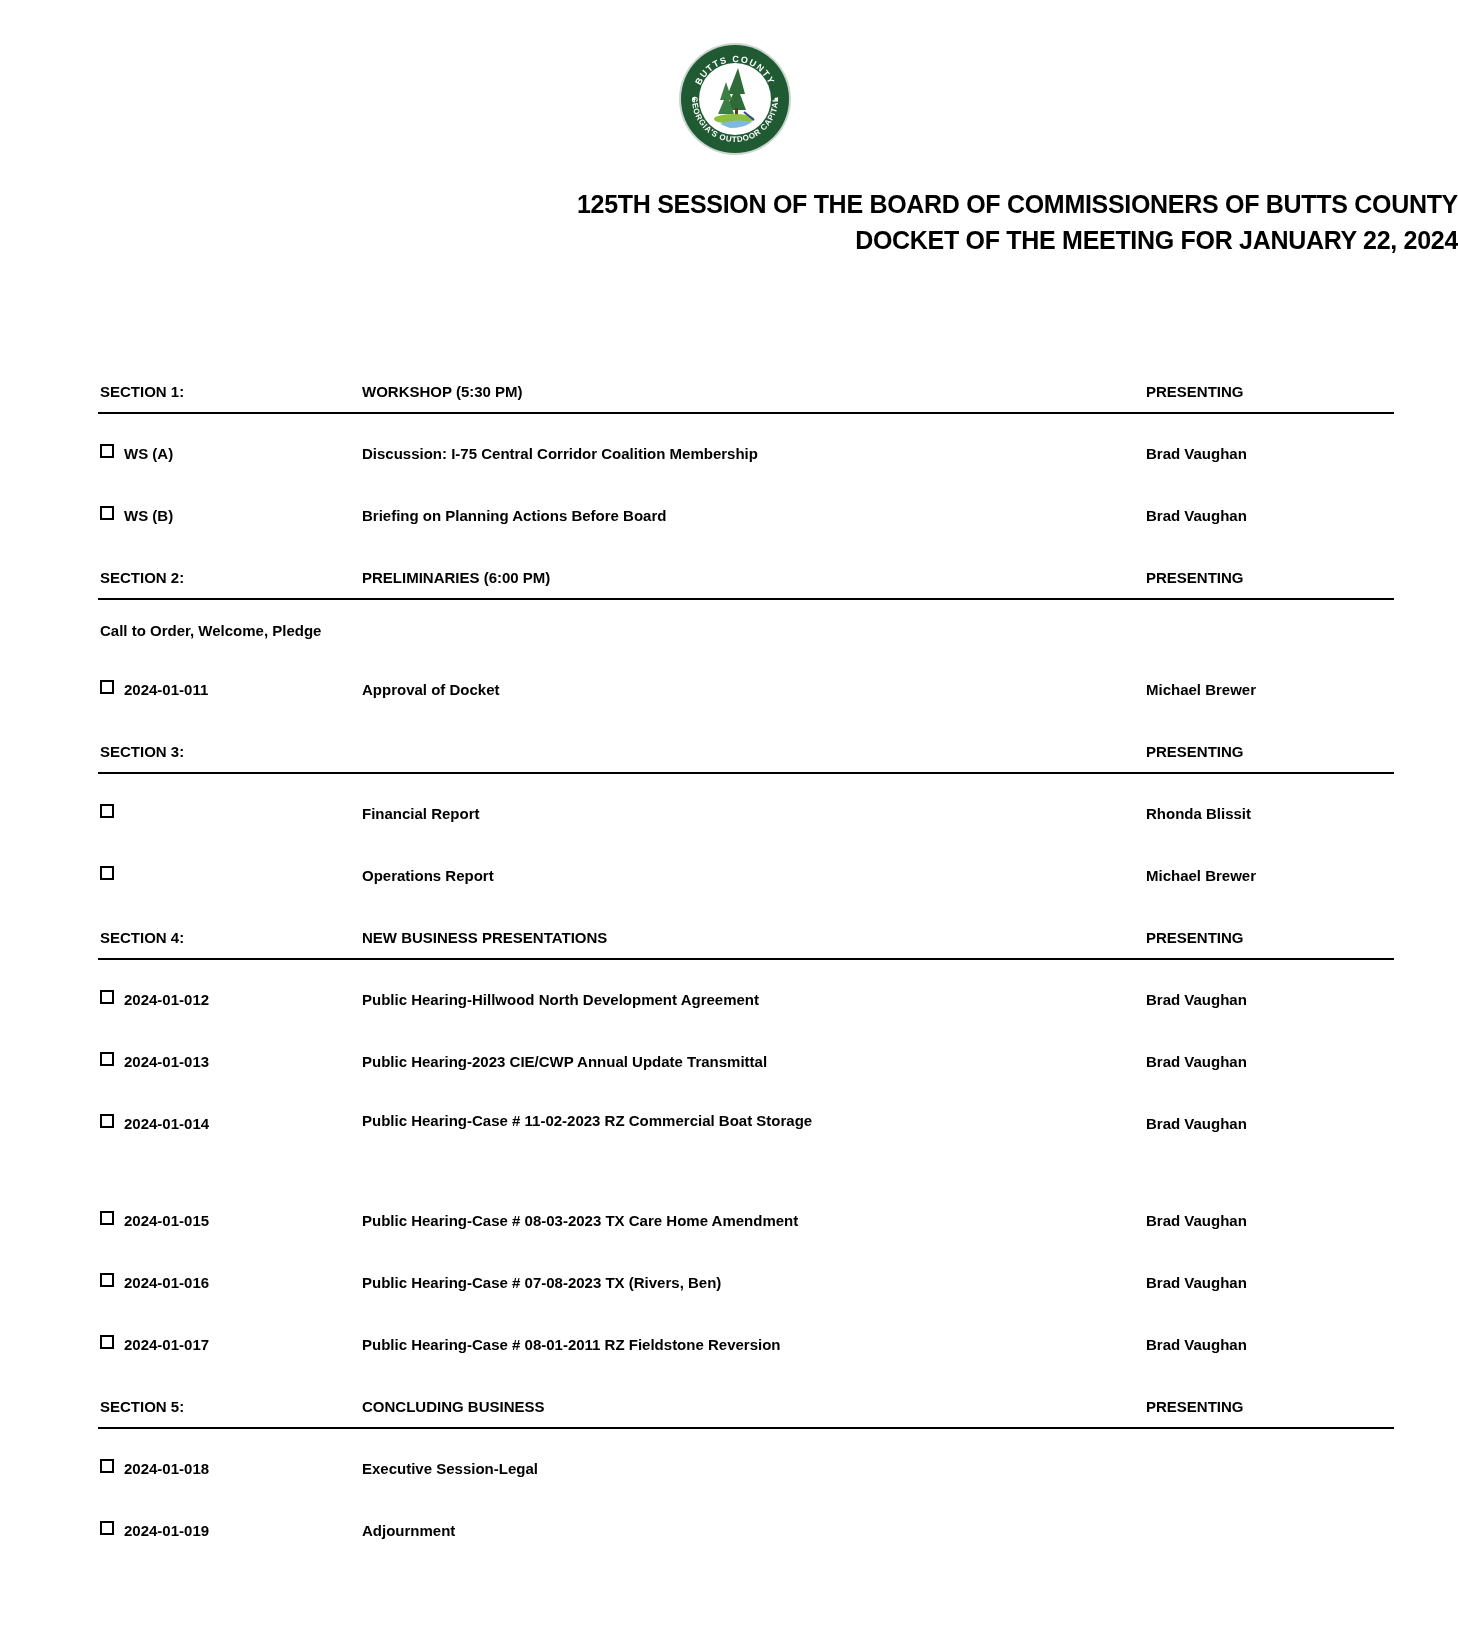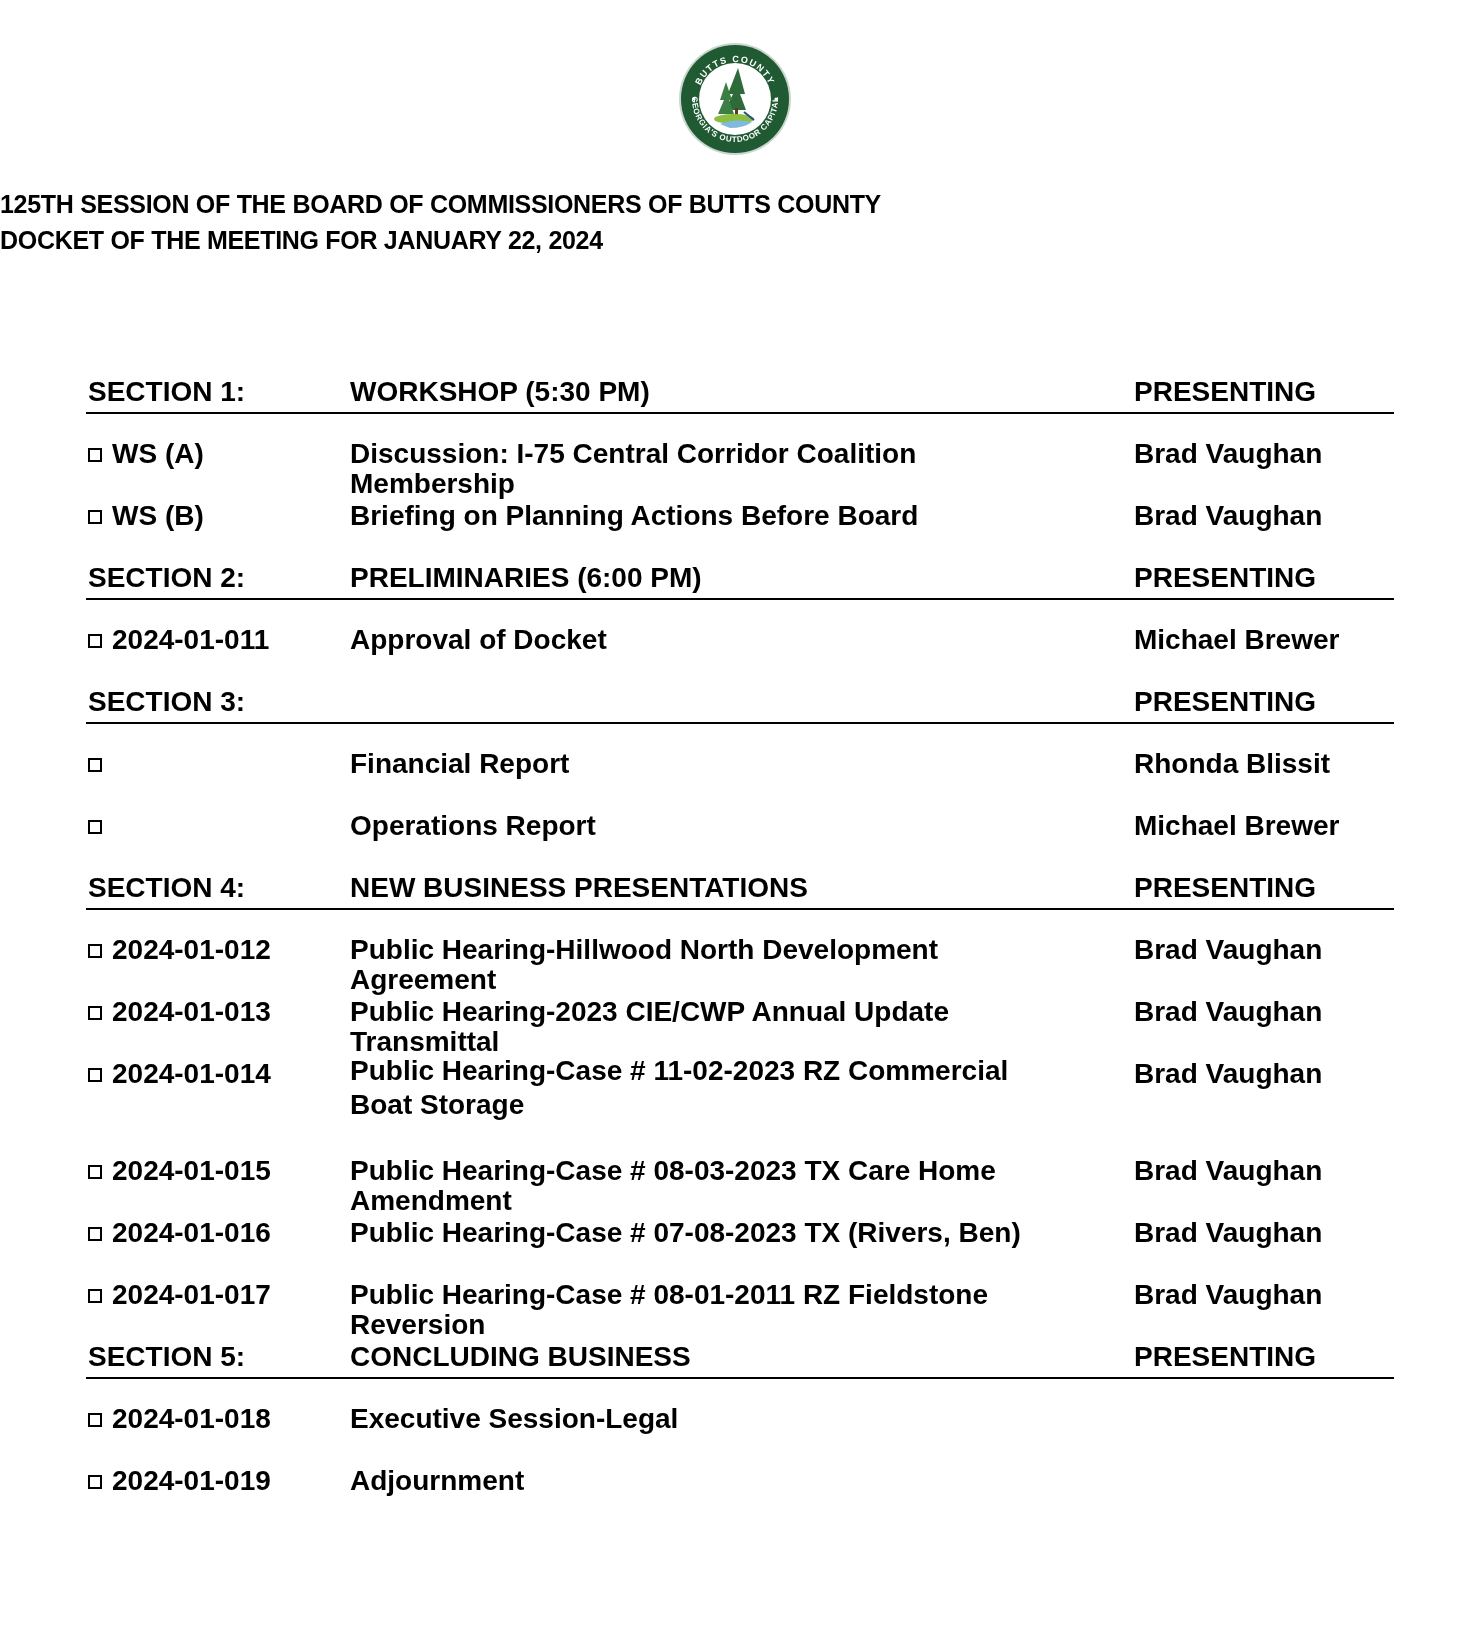--- a/index.html
+++ b/index.html
@@ -5,27 +5,27 @@
   html, body { margin: 0; padding: 0; background: #ffffff; }
   body {
     width: 1458px; height: 1634px; position: relative; overflow: hidden;
     font-family: "Liberation Sans", "DejaVu Sans", sans-serif;
     color: #000; font-weight: bold;
   }
   .logo {
     position: absolute; left: 678px; top: 42px; width: 114px; height: 114px;
   }
   .title-block {
-    position: absolute; left: 0; width: 1458px; top: 186px; text-align: left;
+    position: absolute; left: 0; width: 1458px; top: 186px; text-align: right;
     font-size: 25px; line-height: 36px; letter-spacing: -0.3px;
   }
   .docket { position: absolute; left: 88px; top: 370px; width: 1306px; }
   .row {
     position: relative; height: 62px;
-    font-size: 28px; line-height: 30px;
+    font-size: 15px; line-height: 30px; margin-left: 12px;
   }
   .row.tall { height: 97px; }
   .section-row { height: 62px; }
   .section-row .rule {
     position: absolute; left: -2px; right: 0; top: 42px; height: 0;
     border-top: 2px solid #000;
   }
   .col-a { position: absolute; left: 0; top: 7px; white-space: nowrap; }
   .col-b { position: absolute; left: 262px; top: 7px; width: 720px; }
   .col-c { position: absolute; left: 1046px; top: 7px; white-space: nowrap; }
@@ -84,20 +84,23 @@
     <span class="col-a"><span class="checkbox"></span><span>WS (B)</span></span>
     <span class="col-b">Briefing on Planning Actions Before Board</span>
     <span class="col-c">Brad Vaughan</span>
   </div>
 
   <div class="row section-row">
     <span class="col-a">SECTION 2:</span>
     <span class="col-b">PRELIMINARIES (6:00 PM)</span>
     <span class="col-c">PRESENTING</span>
     <div class="rule"></div>
+  </div>
+  <div class="row" style="height:50px">
+    <span class="full" style="top:-2px">Call to Order, Welcome, Pledge</span>
   </div>
   <div class="row">
     <span class="col-a"><span class="checkbox"></span><span>2024-01-011</span></span>
     <span class="col-b">Approval of Docket</span>
     <span class="col-c">Michael Brewer</span>
   </div>
 
   <div class="row section-row">
     <span class="col-a">SECTION 3:</span>
     <span class="col-c">PRESENTING</span>

